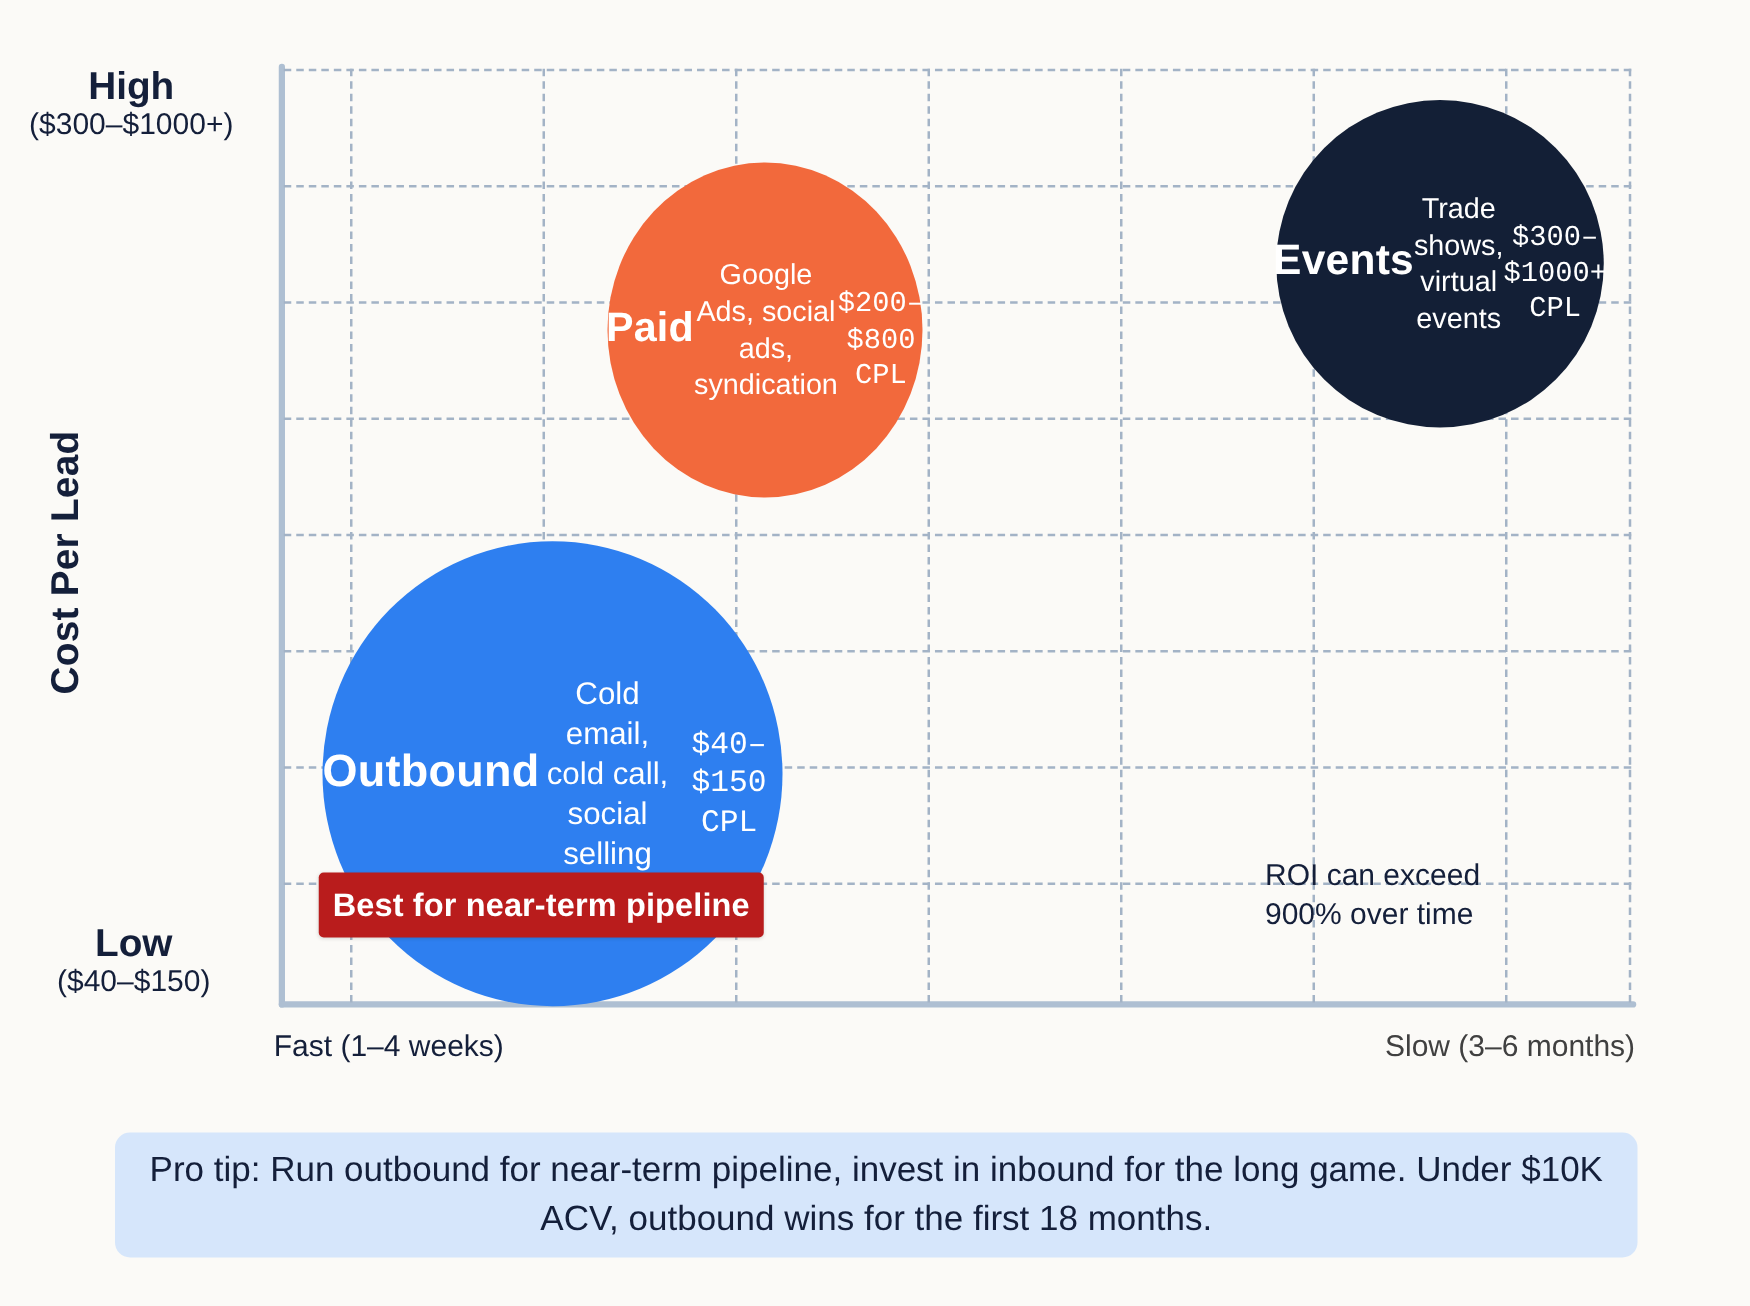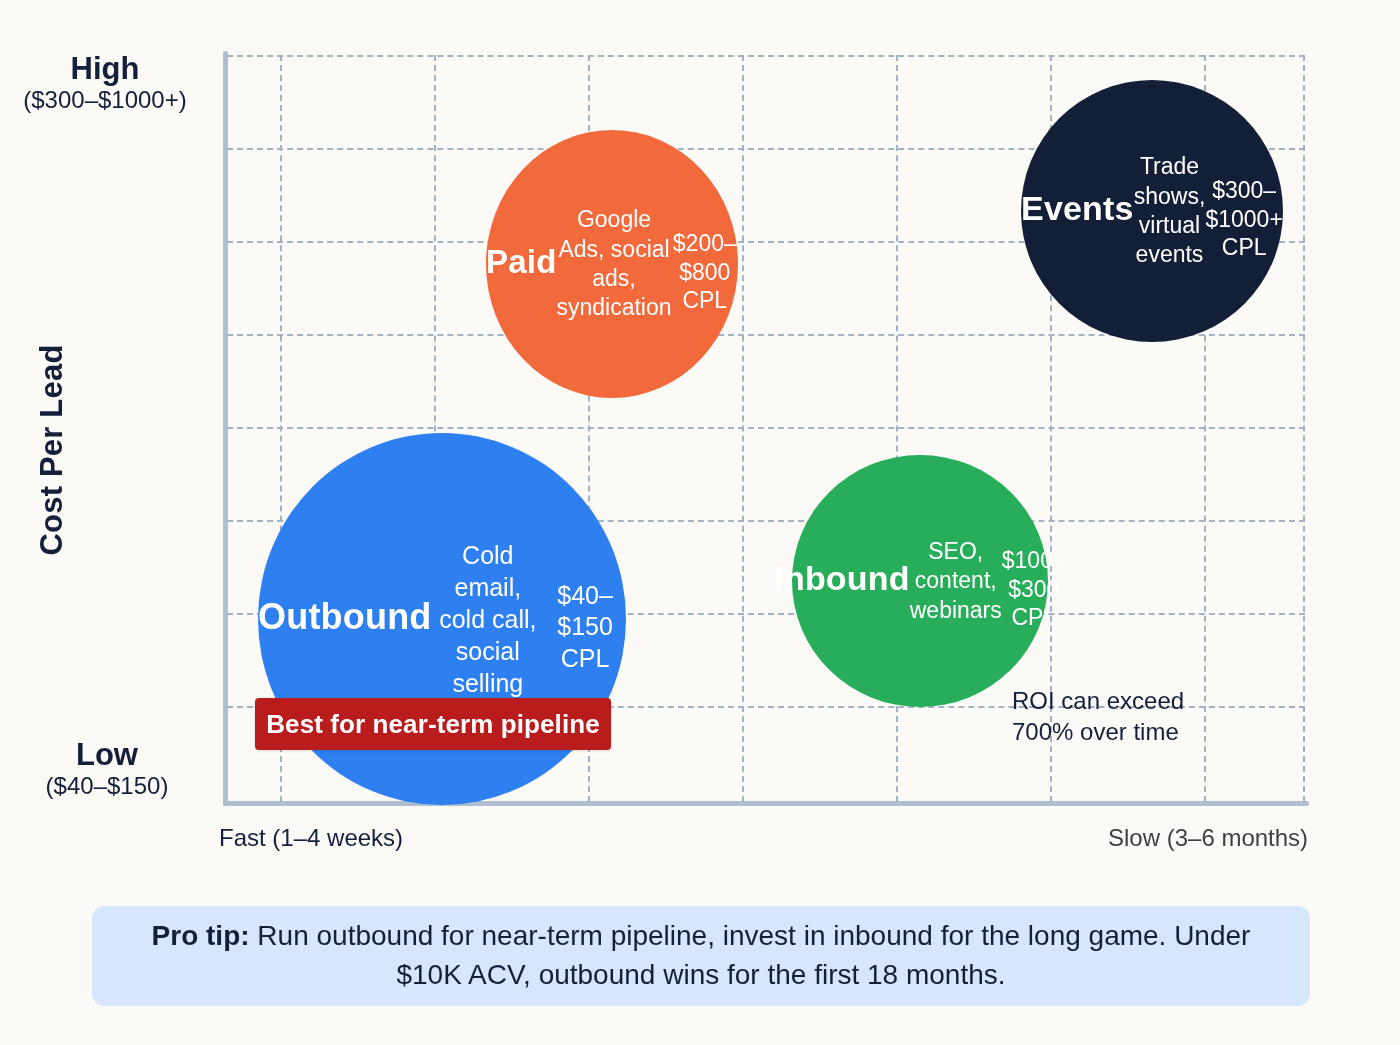--- a/index.html
+++ b/index.html
@@ -70,21 +70,21 @@
   }
   .bubble .b-title{
     font-size:33px;font-weight:bold;line-height:1.15;
     margin-bottom:4px;letter-spacing:.2px;
   }
   .bubble .b-desc{
     font-size:23px;line-height:1.28;font-weight:normal;
     max-width:92%;
   }
   .bubble .b-cpl{
-    font-size:23px;line-height:1.25;font-weight:normal;margin-top:16px;
+    font-size:23px;line-height:1.25;font-weight:normal;margin-top:16px;font-family:Liberation Mono, monospace;
   }
 
   #bubble-paid{
     left:486px; top:130px; width:252px; height:268px;
     background:#F2693C;
   }
   #bubble-events{
     left:1021px; top:80px; width:262px; height:262px;
     background:#131F36;
   }
@@ -138,21 +138,21 @@
     left:92px; top:906px;
     width:1218px; height:100px;
     background:#D6E6FB;
     border-radius:12px;
     display:flex;align-items:center;justify-content:center;
     box-sizing:border-box;padding:4px 26px;
   }
   #protip .tip-text{
     font-size:28px;line-height:1.38;text-align:center;color:#141F3A;
   }
-  #protip .tip-label{font-weight:bold;}
+  #protip .tip-label{font-weight:normal;}
 </style>
 </head>
 <body>
 
 <div id="stage">
 
   <div class="y-axis-title">Cost Per Lead</div>
 
   <div class="y-cap" id="y-high">
     <span class="big">High</span>
@@ -207,34 +207,26 @@
 
   <div class="bubble" id="bubble-outbound">
     <div class="b-title">Outbound</div>
     <div class="b-desc">
       <span>Cold email, cold call,</span><br>
       <span>social selling</span>
     </div>
     <div class="b-cpl">$40–$150 CPL</div>
   </div>
 
-  <div class="bubble" id="bubble-inbound">
-    <div class="b-title">Inbound</div>
-    <div class="b-desc">
-      <span>SEO, content,</span><br>
-      <span>webinars</span>
-    </div>
-    <div class="b-cpl">$100–$300 CPL</div>
-  </div>
 
   <div id="badge">Best for near-term pipeline</div>
 
   <div id="roi-note">
     <span>ROI can exceed</span><br>
-    <span>700% over time</span>
+    <span>900% over time</span>
   </div>
 
   <div id="x-left">Fast (1–4 weeks)</div>
   <div id="x-right">Slow (3–6 months)</div>
 
   <div id="protip">
     <div class="tip-text"><span class="tip-label">Pro tip:</span><span> Run outbound for near-term pipeline, invest in inbound for the long game. Under $10K ACV, outbound wins for the first 18 months.</span></div>
   </div>
 
 </div>

